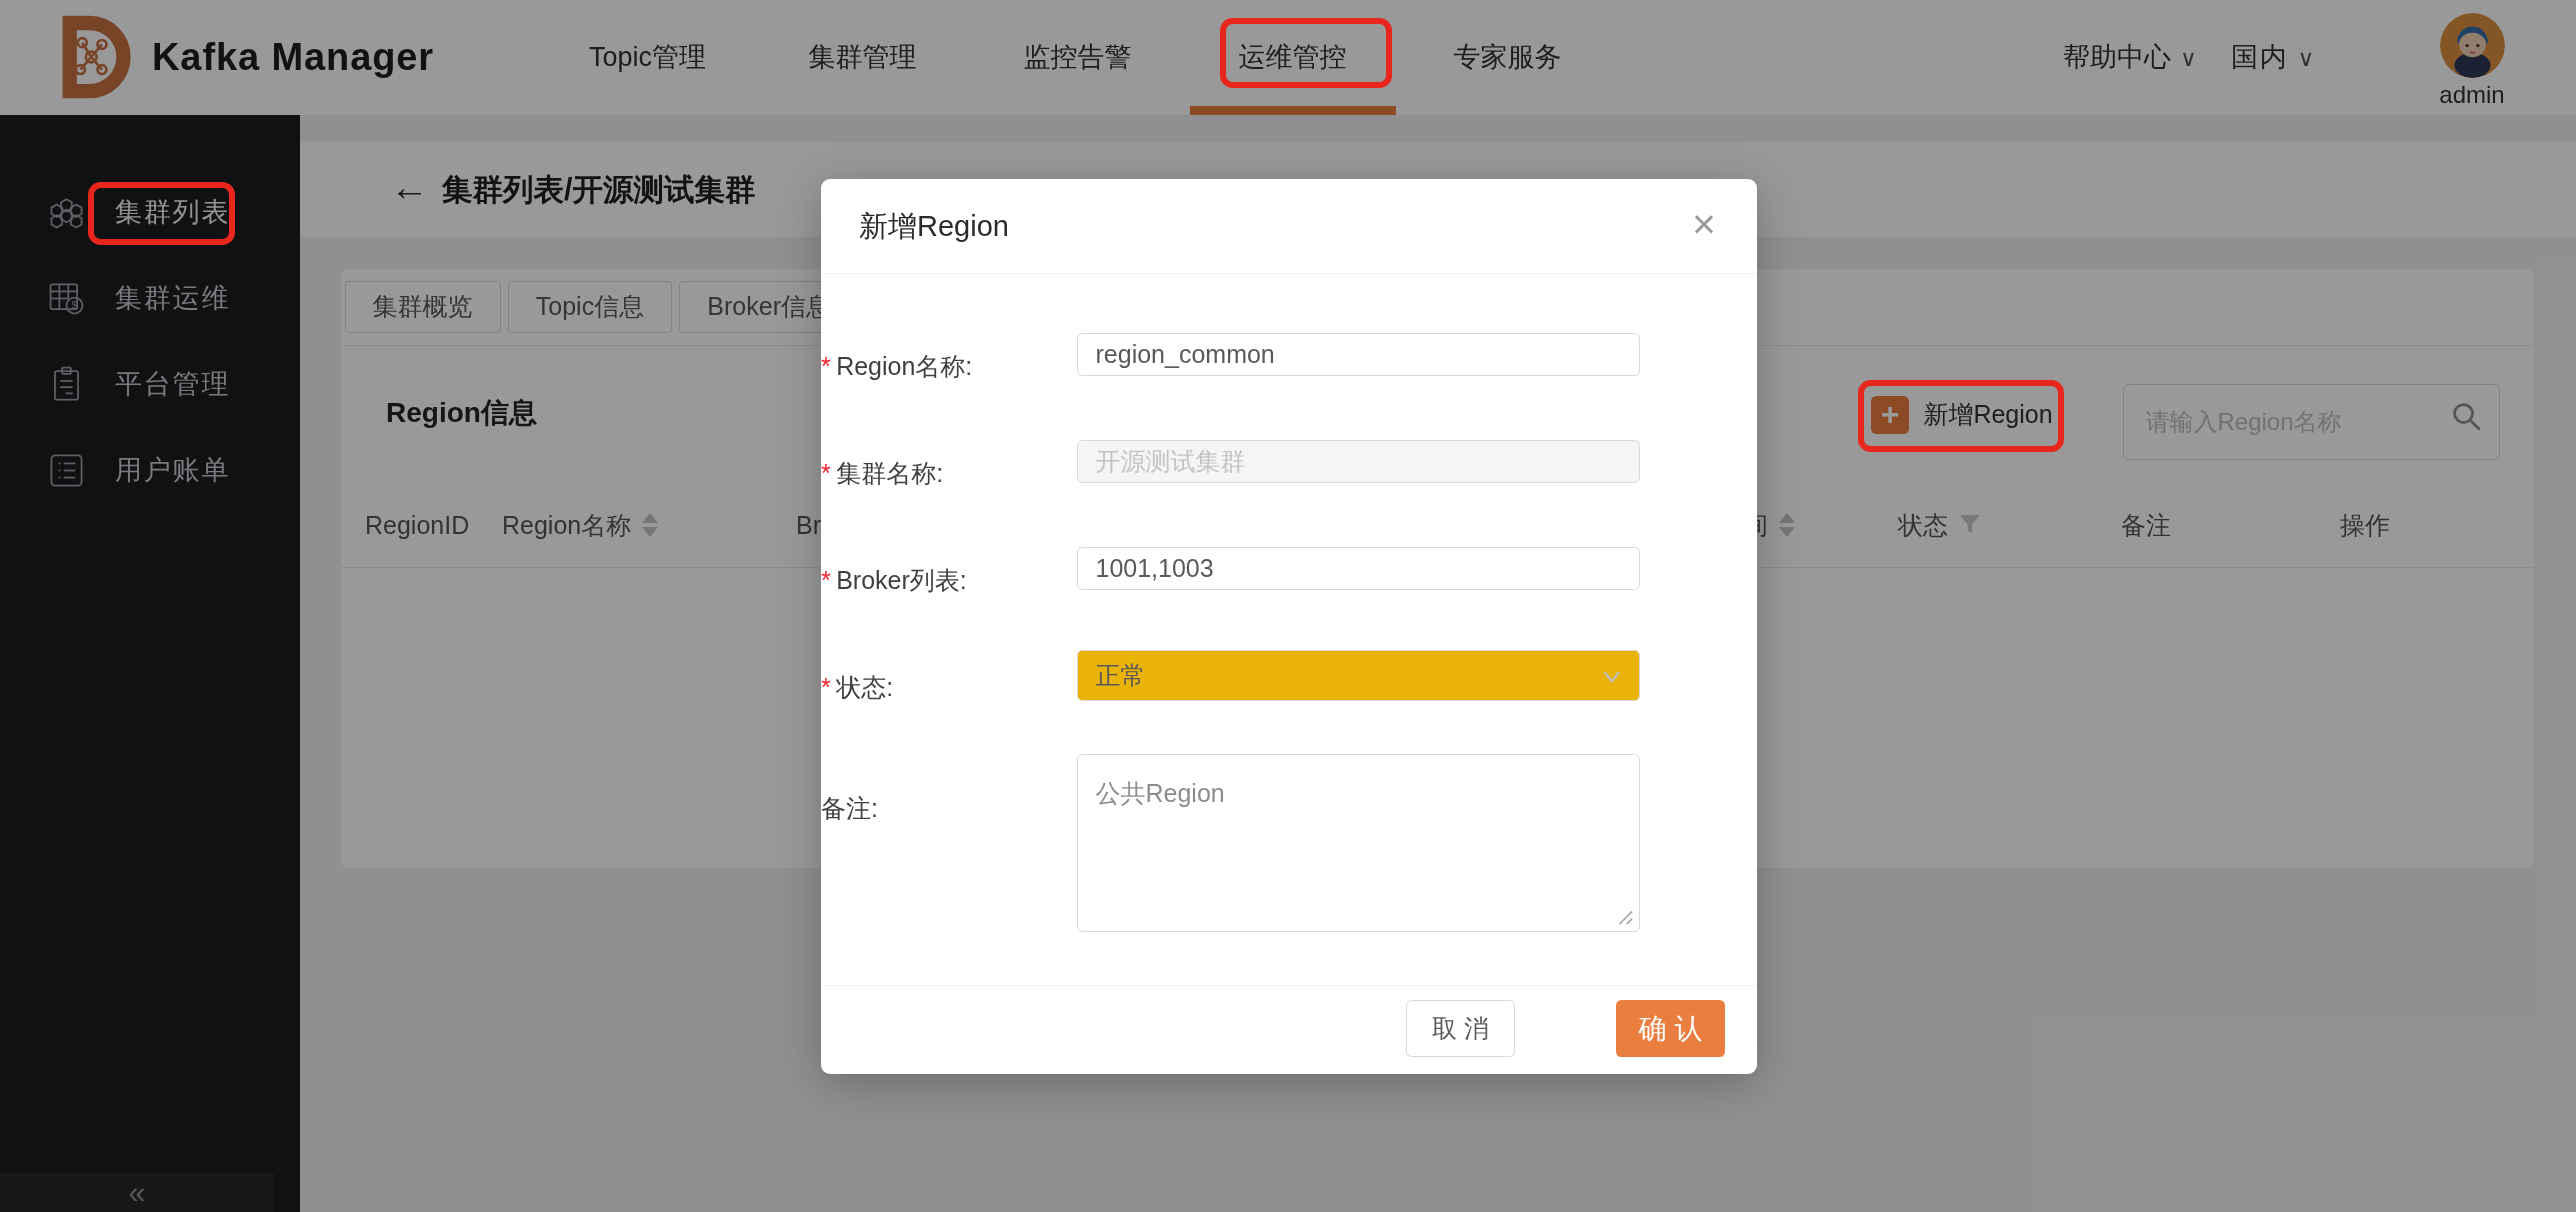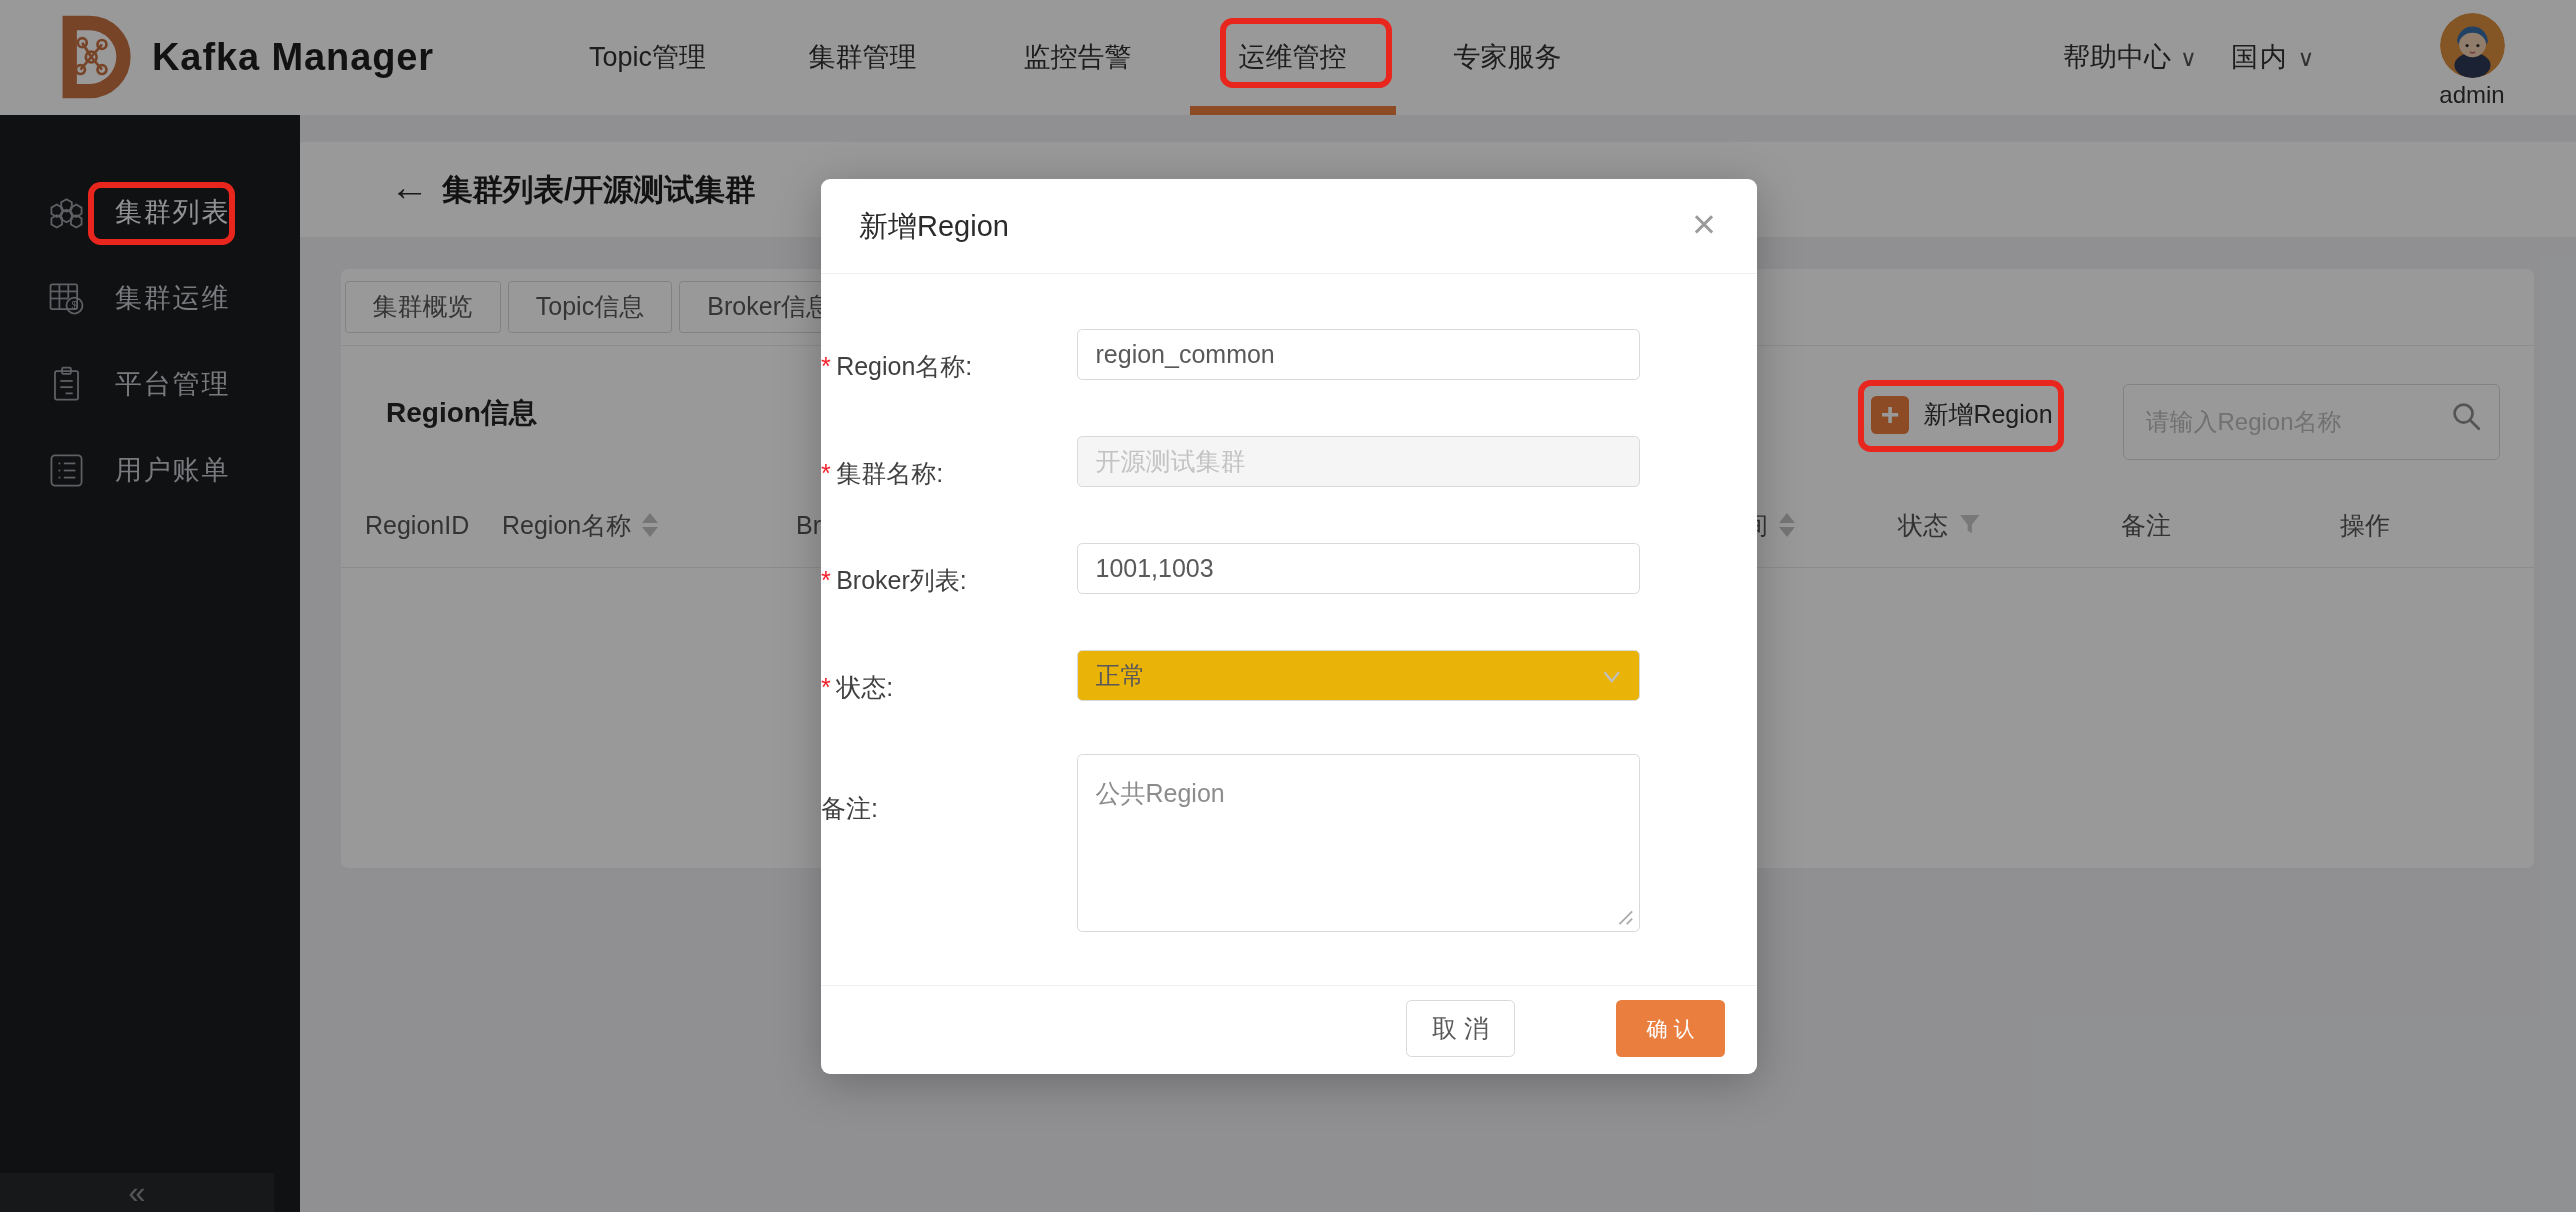--- a/index.html
+++ b/index.html
@@ -87,38 +87,38 @@
   .modal-title { position:absolute; left:38px; top:0; height:95px; line-height:95px; font-size:29px; color:#2B2B2B; }
   .modal-close { position:absolute; right:32px; top:0; height:95px; line-height:91px; font-size:41px;
            color:#9B9B9B; cursor:pointer; padding:0 9px; }
   .modal-form { position:absolute; left:0; top:97px; width:100%; }
   .form-row { display:flex; margin-top:50px; align-items:center; }
   .form-row.top-align { align-items:flex-start; }
   .form-row.top-align .f-label { padding-top:14.4px; }
   .f-label { width:242px; text-align:left; font-size:25px; color:#404040; flex:0 0 242px;margin-top:24px; }
   .star { color:#F5222D; margin-right:5.4px; font-size:25px; }
   .f-ctrl { margin-left:13.5px; width:563px; }
-  .f-input { width:563px; height:51px; border:1.8px solid #D9D9D9; border-radius:5.4px; padding:12px 18px;
+  .f-input { width:563px; height:43px; border:1.8px solid #D9D9D9; border-radius:5.4px; padding:12px 18px;
            font-size:25px; color:#595959; outline:none; background:#FFF; }
   .f-input:disabled { background:#F5F5F5; color:#C3C3C3; }
   .f-select { position:relative; width:563px; height:51px; border:1.8px solid #D9D9D9; border-radius:5.4px;
            background:#eab308; cursor:pointer; }
   .f-select .sel-val { position:absolute; left:18px; top:0; height:48px; line-height:48px;
            font-size:25px; color:#595959; }
   .sel-chev { position:absolute; right:16px; top:15.2px; width:21.5px; height:21.5px; }
   .f-textarea { width:563px; height:178px; border:1.8px solid #D9D9D9; border-radius:5.4px; padding:20px 18px;
            font-size:25px; color:#8C8C8C; line-height:36px; outline:none; resize:none;
            font-family:"Liberation Sans", sans-serif; }
   .resize-grip { position:absolute; width:20px; height:20px; pointer-events:none; }
   .modal-footer { position:absolute; left:0; top:806px; width:100%; height:89px; border-top:1.8px solid #F0F0F0; }
   .btn-cancel { position:absolute; right:242px; top:14.4px; width:109px; height:57px; background:#FFF;
            border:1.8px solid #D9D9D9; border-radius:5.4px; font-size:25px; color:#595959; cursor:pointer;
            font-family:"Liberation Sans", sans-serif; }
   .btn-confirm { position:absolute; right:32px; top:14.4px; width:109px; height:57px; background:var(--accent);
-           border:none; border-radius:5.4px; font-size:21px; color:#FFF; cursor:pointer;
+           border:none; border-radius:5.4px; font-size:28px; color:#FFF; cursor:pointer;
            font-family:"Liberation Sans", sans-serif; }
 
   
   .anno { position:absolute; border:6.3px solid var(--anno-red); border-radius:12.6px; z-index:40; pointer-events:none; }
   .anno-nav { left:1220px; top:18px; width:172px; height:70px; }
   .anno-side { left:88px; top:182px; width:147px; height:63px; }
   .anno-add { left:1858px; top:380px; width:206px; height:72px; }
 </style>
 </head>
 <body>

